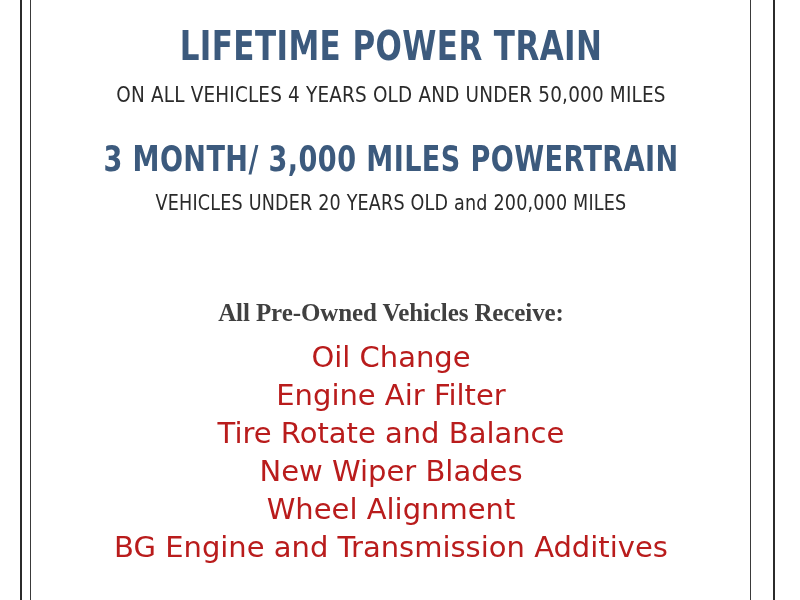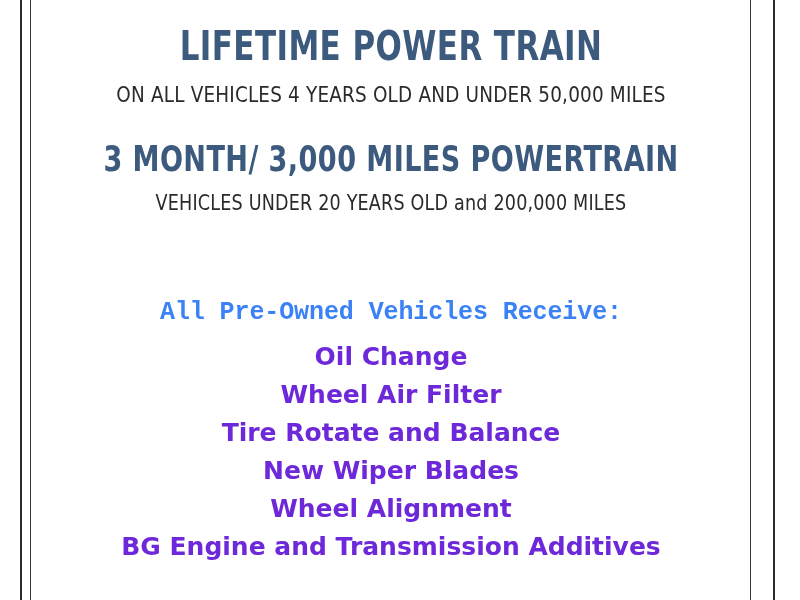--- a/index.html
+++ b/index.html
@@ -93,39 +93,39 @@
   }
 
   
   .services {
     position: absolute;
     left: 0;
     right: 0;
     top: 300px;
   }
   .services-heading {
-    font-family: Liberation Mono, monospace;
+    font-family: Liberation Serif, serif;
     font-weight: 700;
     font-size: 25px;
-    color: #3b82f6;
+    color: #404040;
     line-height: 1;
     margin: 0 0 13px 0;
     letter-spacing: -0.1px;
     white-space: nowrap;
   }
   .service-list {
     list-style: none;
     margin: 0;
     padding: 0;
   }
   .service-item {
     font-family: "DejaVu Sans", "Liberation Sans", sans-serif;
-    font-weight: 700;
-    font-size: 25px;
-    color: #6d28d9;
+    font-weight: 400;
+    font-size: 29px;
+    color: #b91c1c;
     line-height: 38px;
     white-space: nowrap;
   }
 </style>
 </head>
 <body>
 
 <div id="page">
 
   <div class="rule rule-left-outer"></div>
@@ -138,21 +138,21 @@
     <div class="headline headline-1">LIFETIME POWER TRAIN</div>
     <div class="subline subline-1">ON ALL VEHICLES 4 YEARS OLD AND UNDER 50,000 MILES</div>
 
     <div class="headline headline-2">3 MONTH/ 3,000 MILES POWERTRAIN</div>
     <div class="subline subline-2">VEHICLES UNDER 20 YEARS OLD and 200,000 MILES</div>
 
     <div class="services">
       <div class="services-heading">All Pre-Owned Vehicles Receive:</div>
       <ul class="service-list">
         <li class="service-item">Oil Change</li>
-        <li class="service-item">Wheel Air Filter</li>
+        <li class="service-item">Engine Air Filter</li>
         <li class="service-item">Tire Rotate and Balance</li>
         <li class="service-item">New Wiper Blades</li>
         <li class="service-item">Wheel Alignment</li>
         <li class="service-item">BG Engine and Transmission Additives</li>
       </ul>
     </div>
 
   </div>
 </div>
 

